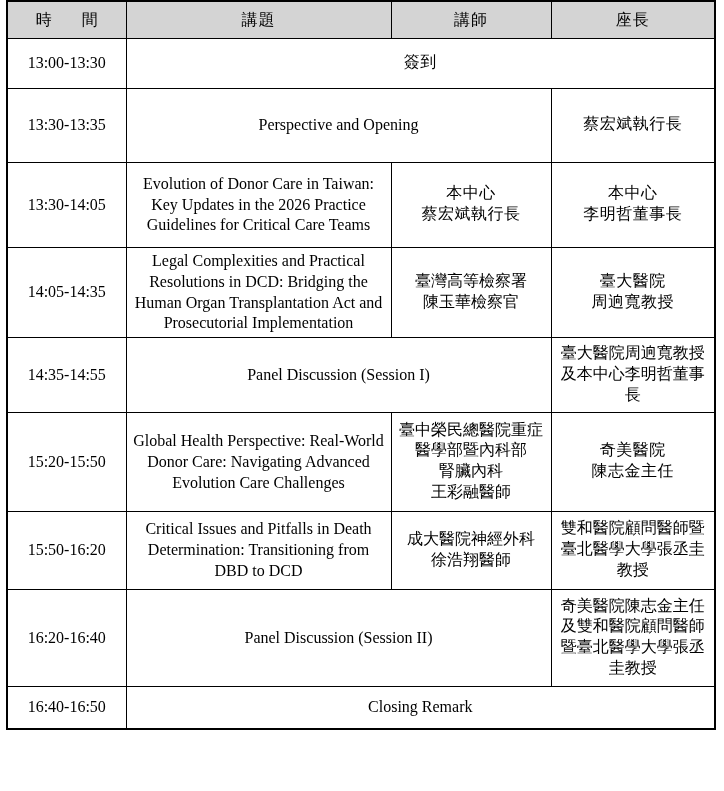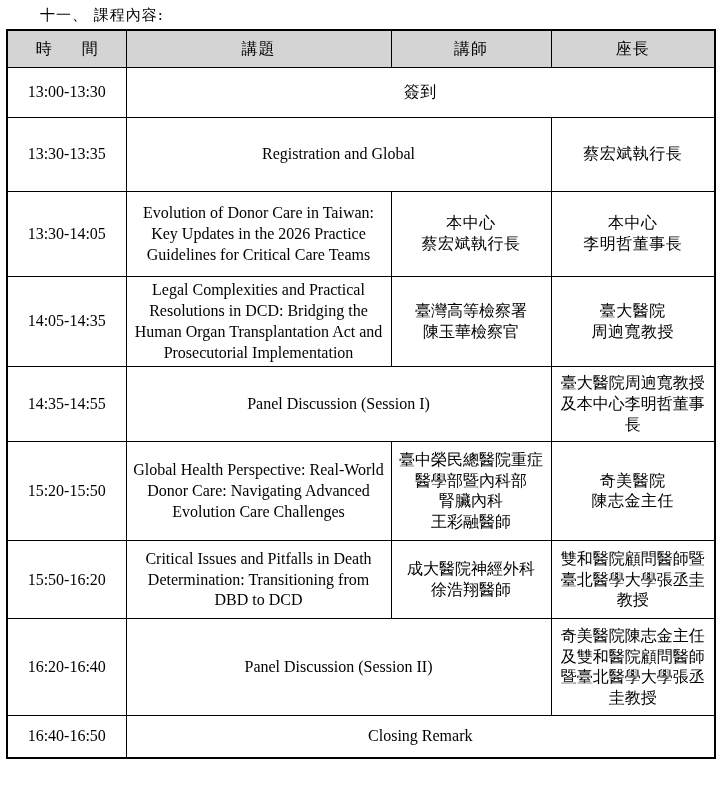--- a/index.html
+++ b/index.html
@@ -77,21 +77,21 @@
     padding-left: 6px;
     padding-right: 2px;
   }
 
   td.center-span {
     text-align: center;
   }
 
   td.cjk {
     text-align: center;
-    font-family: Liberation Serif, serif;
+    font-family: Liberation Mono, monospace;
     font-size: 15px;
     line-height: 1.42;
     letter-spacing: 0.5px;
   }
 
   td.cjk.tight { letter-spacing: 0px; }
 
   .r-signin   { height: 50px; }
   .r-reg      { height: 74px; }
   .r-talk1    { height: 85px; }
@@ -101,21 +101,20 @@
   .r-talk3    { height: 99px; }
   .r-talk4    { height: 78px; }
   .r-panel2   { height: 97px; }
   .r-closing  { height: 42px; }
 </style>
 </head>
 <body>
 
 <div class="page">
 
-  <div class="doc-title">十一、 課程內容:</div>
 
   <table class="schedule">
     <colgroup>
       <col class="c-time">
       <col class="c-topic">
       <col class="c-spk">
       <col class="c-chair">
     </colgroup>
 
     <thead>
@@ -129,21 +128,21 @@
 
     <tbody>
 
       <tr class="r-signin">
         <td class="time">13:00-13:30</td>
         <td class="center-span cjk" colspan="3">簽到</td>
       </tr>
 
       <tr class="r-reg">
         <td class="time">13:30-13:35</td>
-        <td class="center-span" colspan="2">Registration and Global</td>
+        <td class="center-span" colspan="2">Perspective and Opening</td>
         <td class="cjk">蔡宏斌執行長</td>
       </tr>
 
       <tr class="r-talk1">
         <td class="time">13:30-14:05</td>
         <td class="topic-en">Evolution of Donor Care in Taiwan: Key Updates in the 2026 Practice Guidelines for Critical Care Teams</td>
         <td class="cjk">本中心<br>蔡宏斌執行長</td>
         <td class="cjk">本中心<br>李明哲董事長</td>
       </tr>
 

